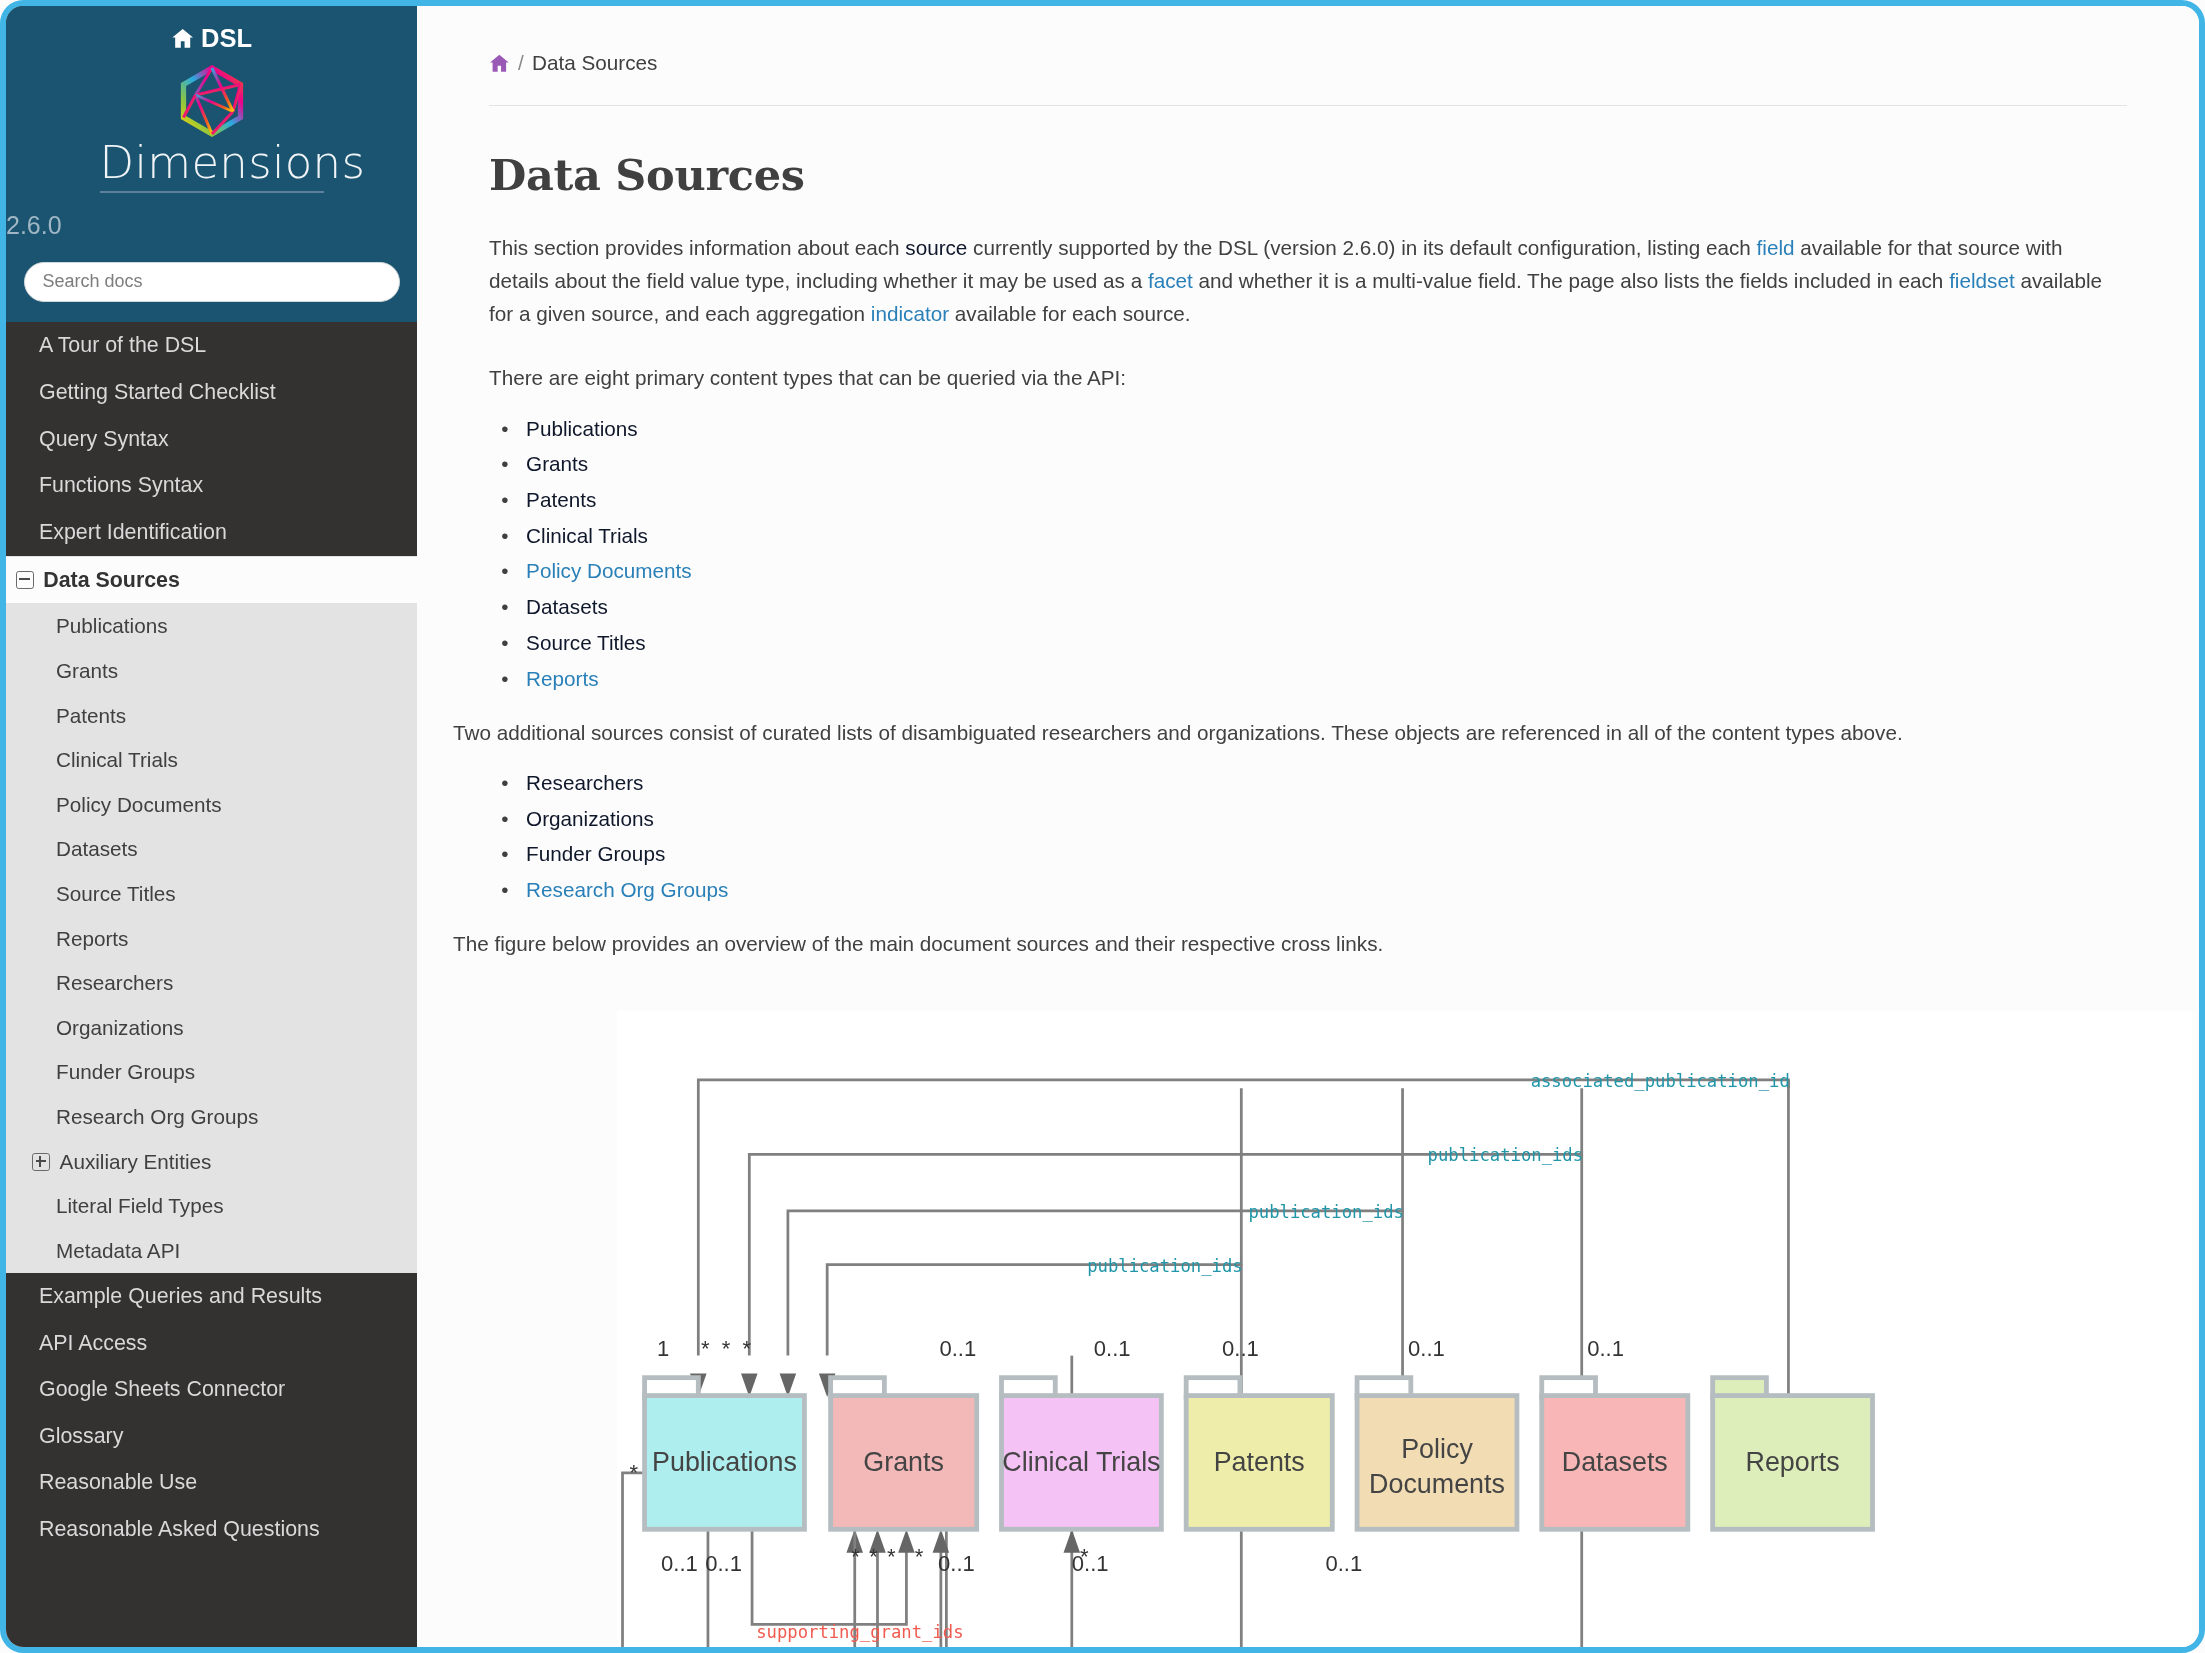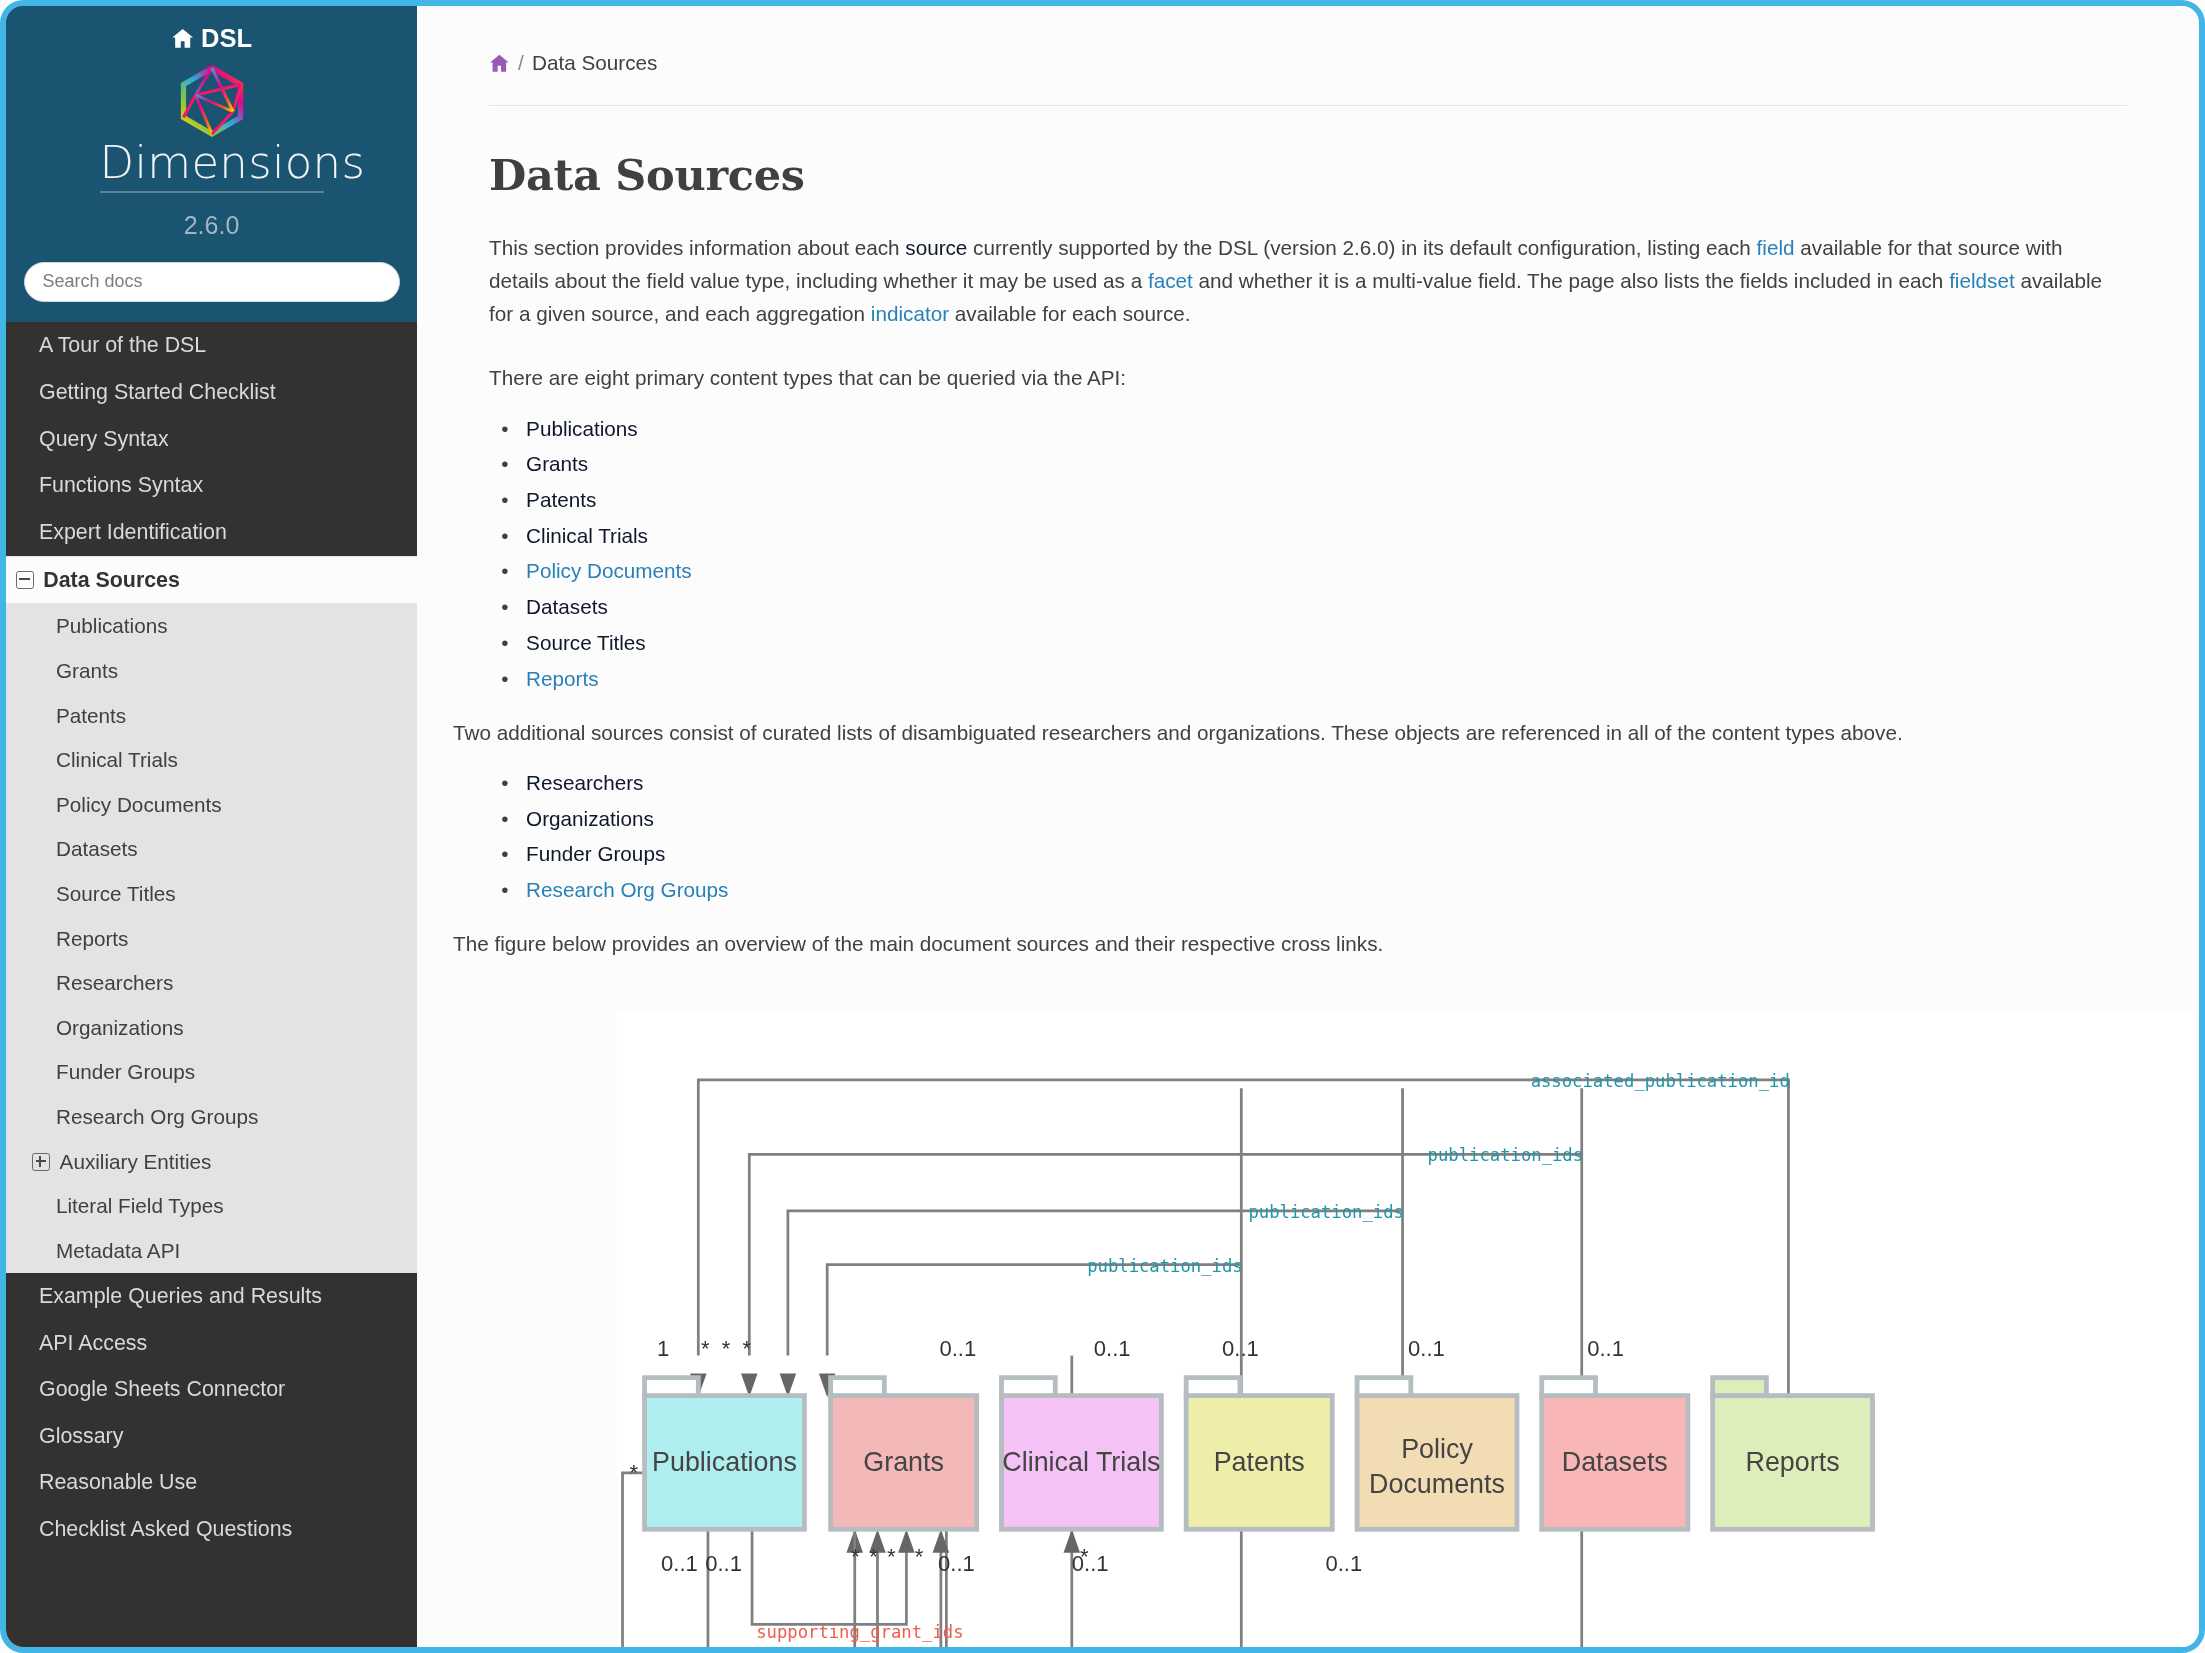--- a/index.html
+++ b/index.html
@@ -59,21 +59,20 @@
     letter-spacing: 0.3px;
     line-height: 1.0;
     font-family: "DejaVu Sans", sans-serif;
   }
   .logo-rule {
     height: 1.4px;
     background: #5d8198;
     margin-top: 6.2px;
   }
   .version {
-    text-align: center;
     color: #9fb6c4;
     font-size: 25px;
     margin-top: 18px;
     margin-bottom: 22px;
   }
   .search-box {
     display: block;
     width: 376px;
     margin: 0 auto;
     height: 40px;
@@ -294,21 +293,21 @@
 
         <a class="nav-l2" href="#">Literal Field Types</a>
         <a class="nav-l2" href="#">Metadata API</a>
       </div>
 
       <a class="nav-l1" href="#">Example Queries and Results</a>
       <a class="nav-l1" href="#">API Access</a>
       <a class="nav-l1" href="#">Google Sheets Connector</a>
       <a class="nav-l1" href="#">Glossary</a>
       <a class="nav-l1" href="#">Reasonable Use</a>
-      <a class="nav-l1" href="#">Checklist Asked Questions</a>
+      <a class="nav-l1" href="#">Reasonable Asked Questions</a>
     </div>
   </nav>
 
   <main id="main">
 
     <div id="breadcrumb">
       <a class="bc-home" href="#">
         <span>
           <svg width="20.7" height="18.6" viewBox="0 0 24 22">
             <path d="M12 1 L1 10 h3 v11 h6 v-7 h4 v7 h6 V10 h3 Z" fill="#9b59b6"></path>

